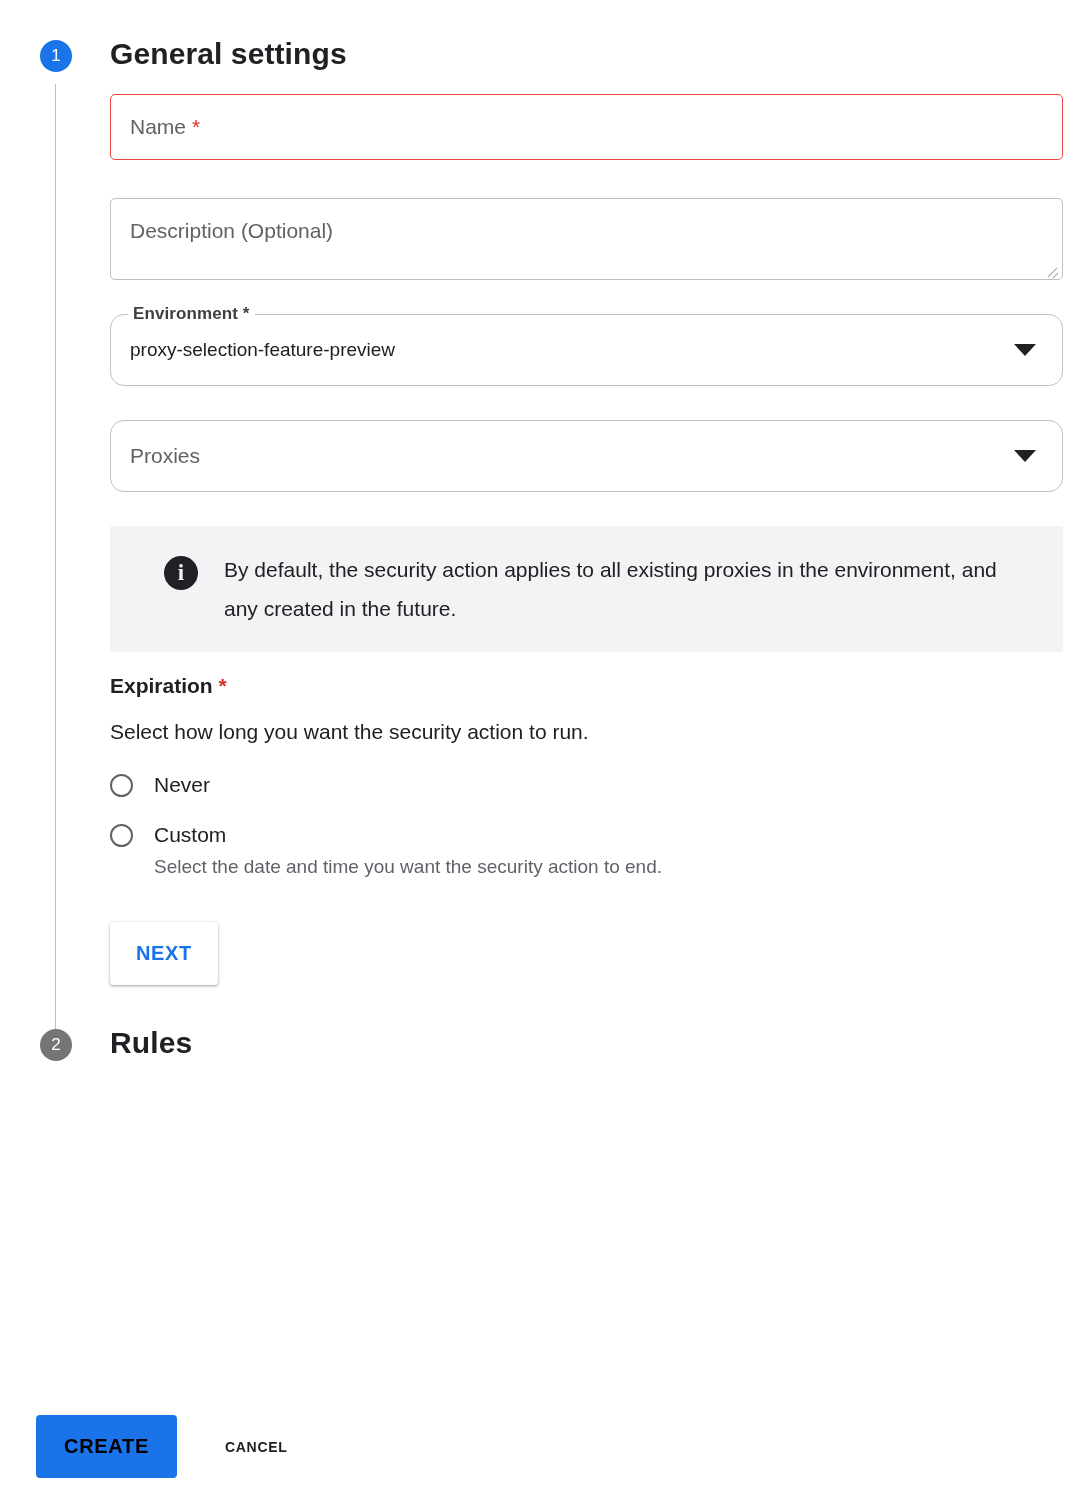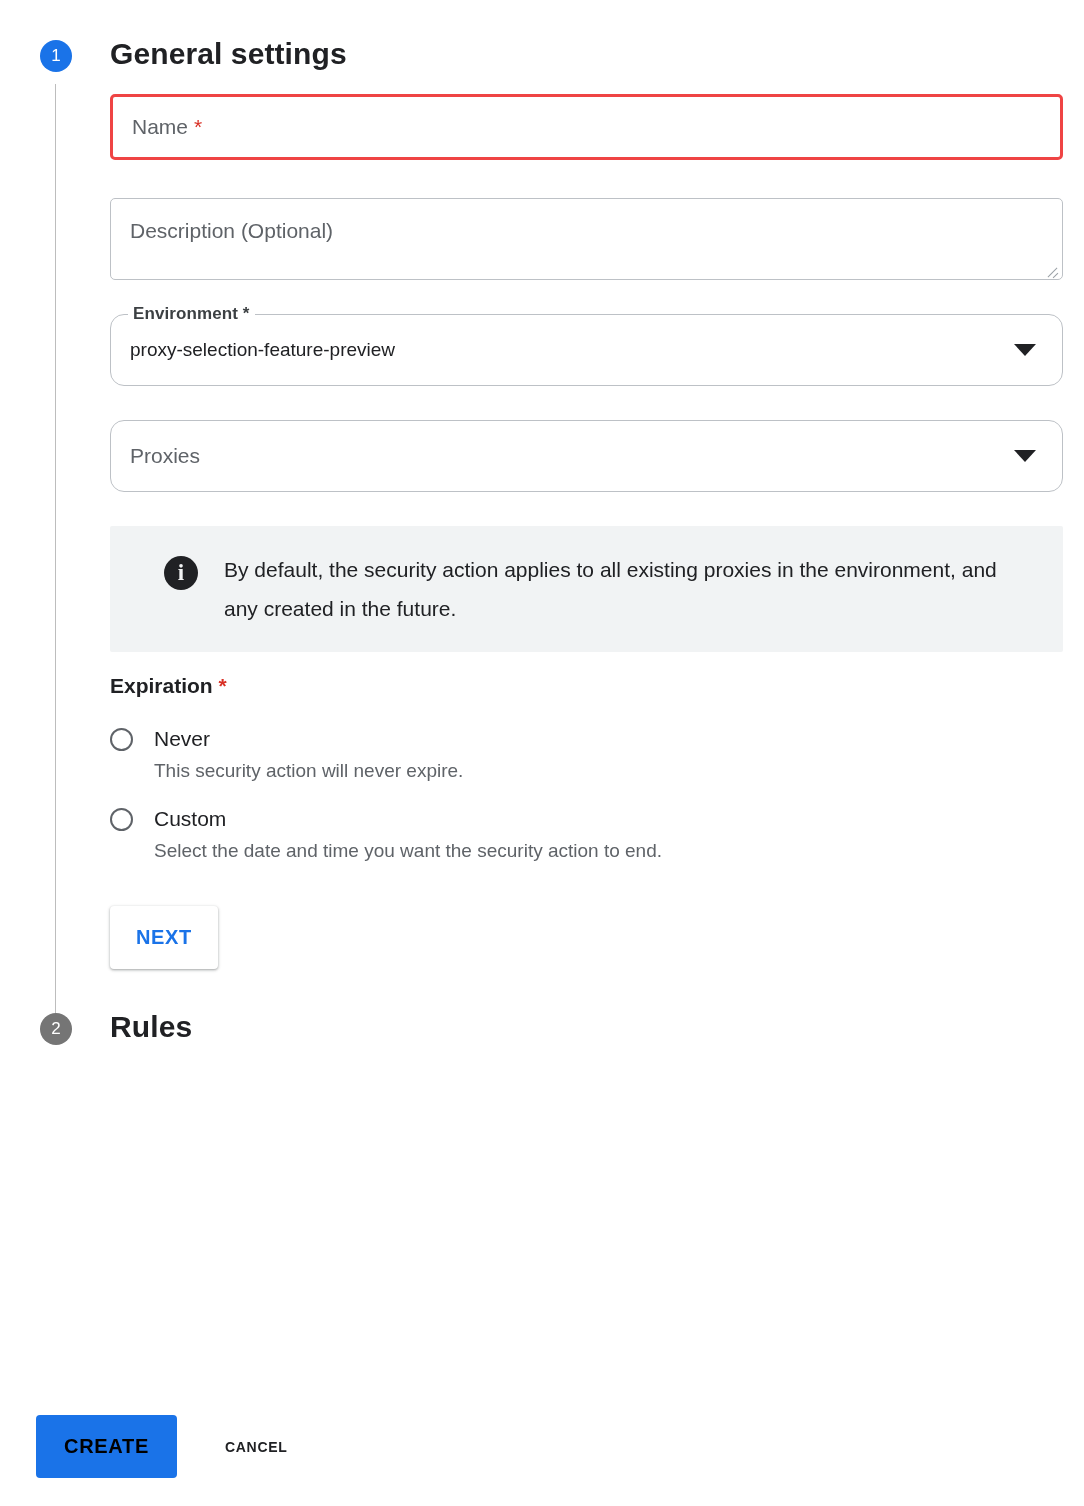--- a/index.html
+++ b/index.html
@@ -66,21 +66,21 @@
     padding-top: 22px;
     padding-bottom: 40px;
   }
 
   
   .tf {
     position: relative;
     width: 953px;
     height: 66px;
     box-sizing: border-box;
-    border: 3px solid #ef4444;
+    border: 1px solid #ef4444;
     border-radius: 5px;
     background: #fff;
   }
   .tf-label {
     position: absolute;
     left: 19px;
     top: 50%;
     transform: translateY(-50%);
     font-size: 21px;
     color: #5f6368;
@@ -355,25 +355,25 @@
       </div>
 
       
       <div class="info">
         <div class="info-icon">i</div>
         <div class="info-text">By default, the security action applies to all existing proxies in the environment, and any created in the future.</div>
       </div>
 
       
       <div class="exp-title"><span>Expiration</span> <span class="req">*</span></div>
+      <div class="exp-sub">Select how long you want the security action to run.</div>
 
       <div class="radio-row">
         <span class="radio-circle"></span>
         <div class="radio-label">Never</div>
-        <div class="radio-desc">This security action will never expire.</div>
       </div>
 
       <div class="radio-row">
         <span class="radio-circle"></span>
         <div class="radio-label">Custom</div>
         <div class="radio-desc">Select the date and time you want the security action to end.</div>
       </div>
 
       <button class="next-btn">NEXT</button>
     </div>

